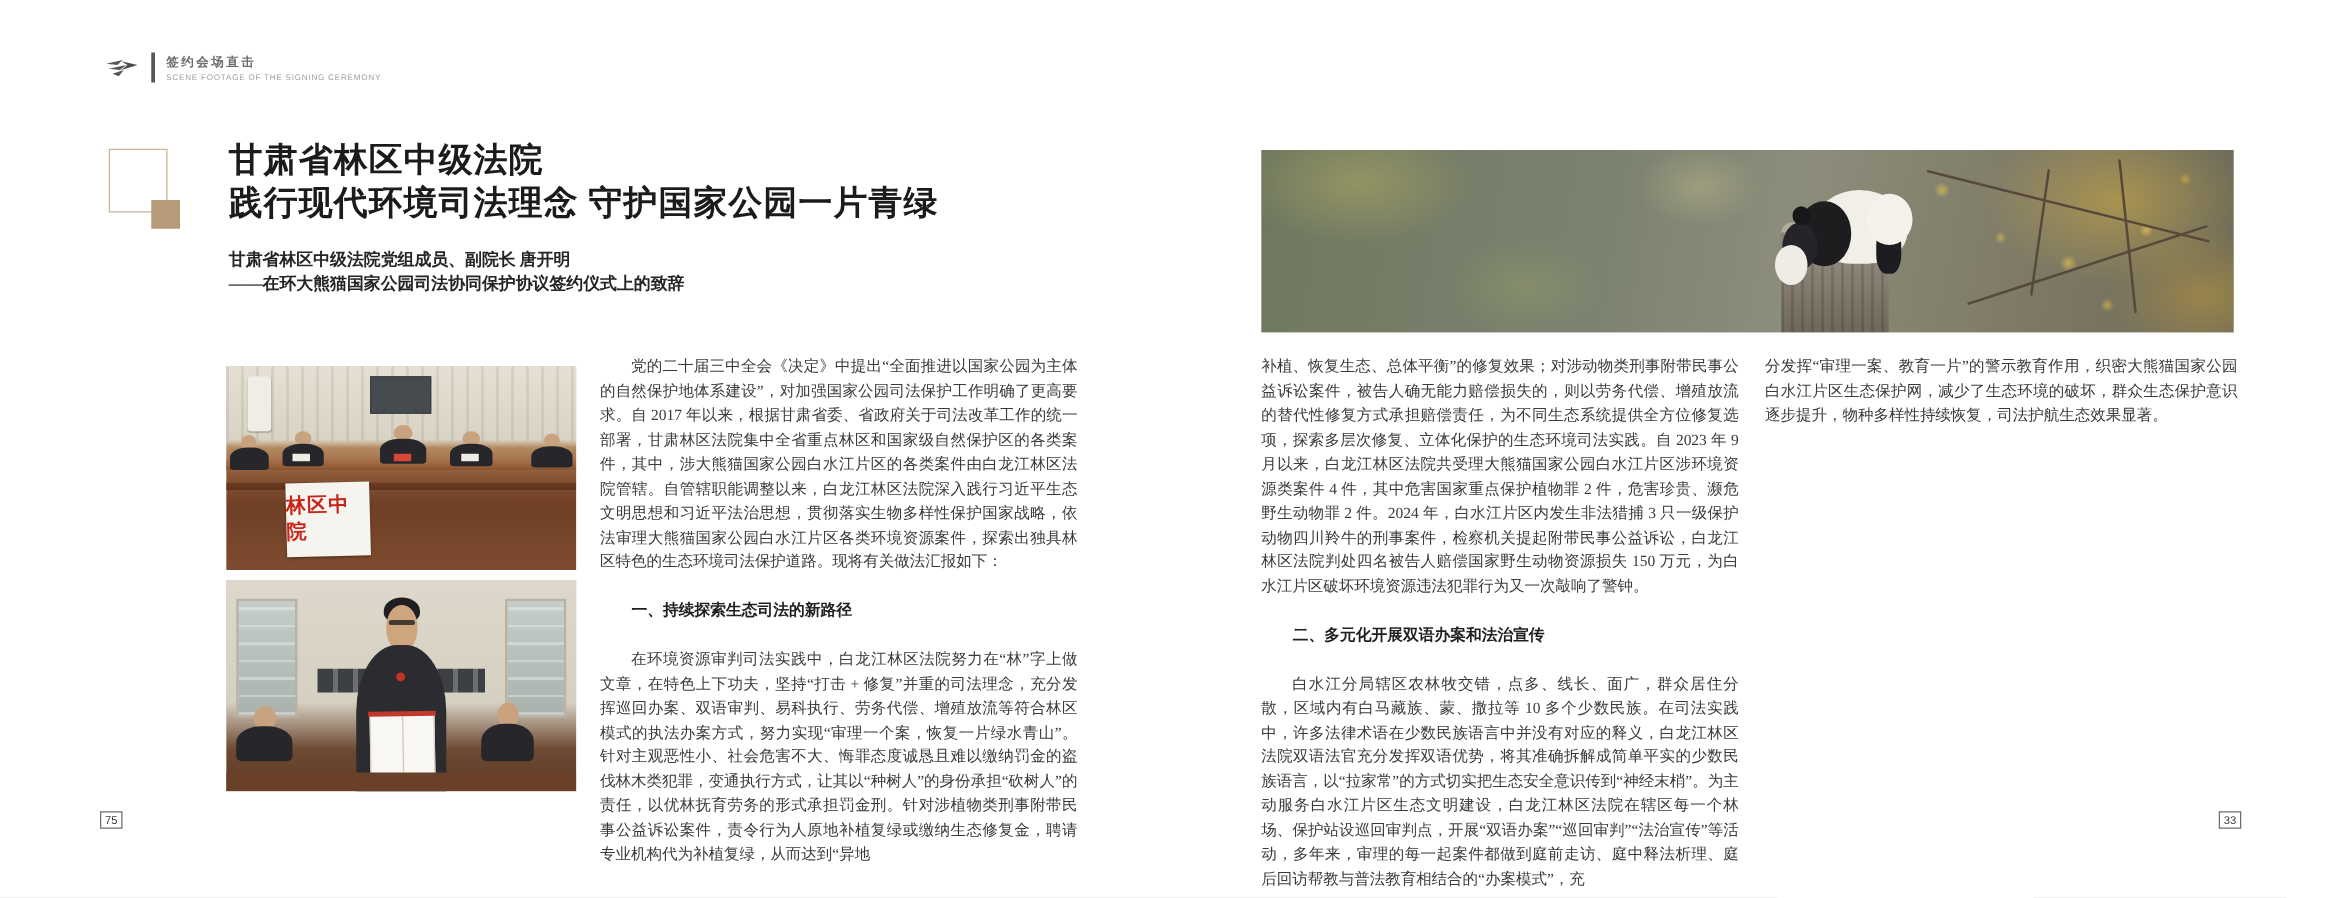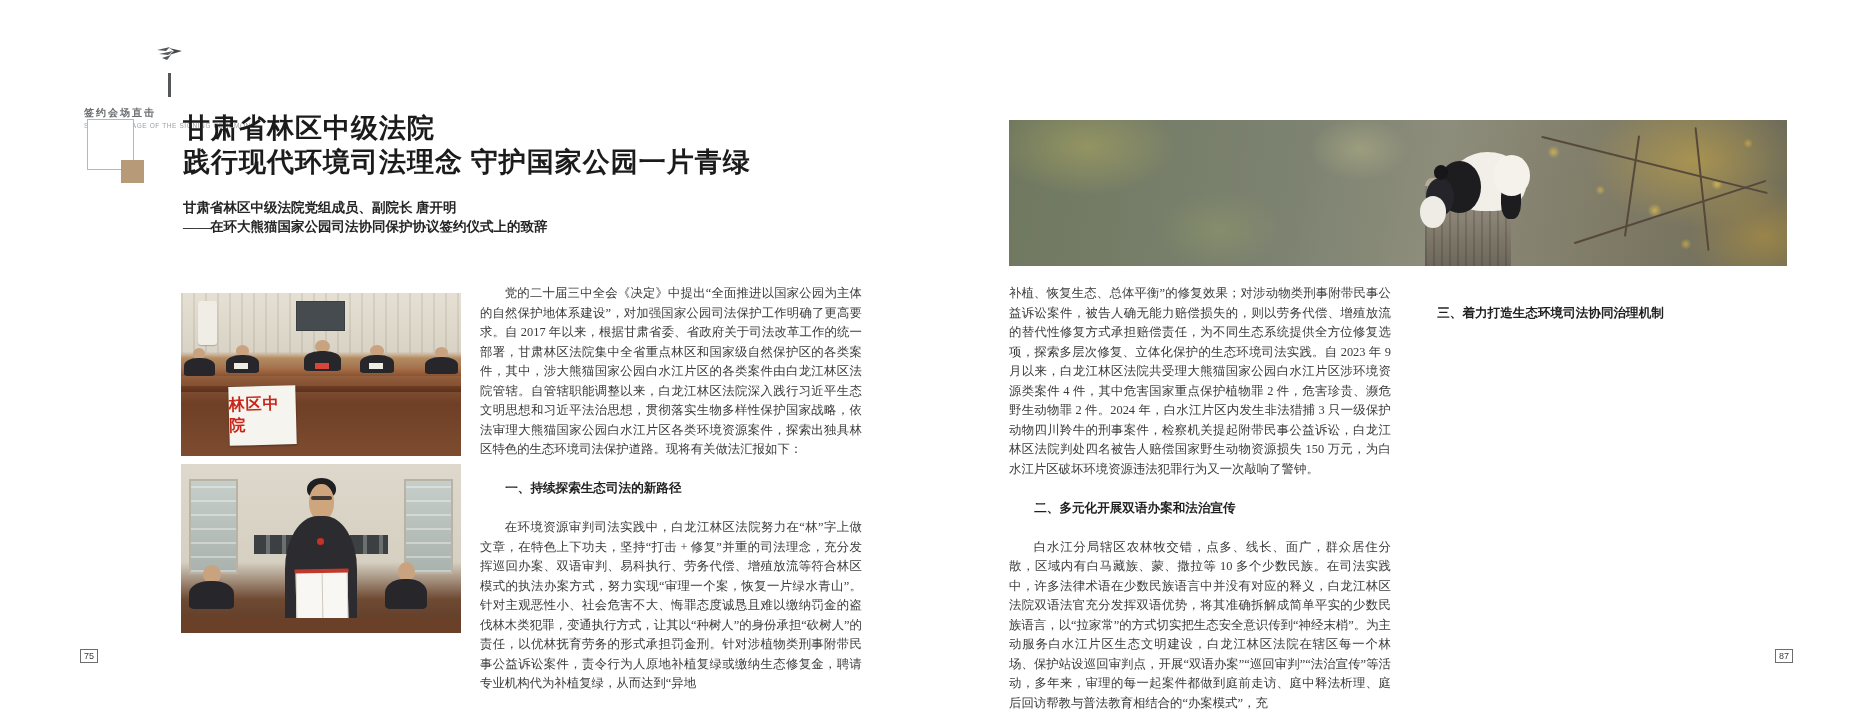--- a/index.html
+++ b/index.html
@@ -1,20 +1,20 @@
 <!DOCTYPE html>
 <html><head>
 <meta charset="utf-8">
 <style>
   html,body{margin:0;padding:0;background:#e9e9e9;}
   .canvas{position:relative;width:1872px;height:718px;background:#ffffff;overflow:hidden;
           font-family:"Liberation Serif","DejaVu Serif",serif;color:#333;}
 
   
-  .hdr{position:absolute;left:84px;top:42px;display:flex;align-items:center;gap:9px;flex-direction:column;}
+  .hdr{position:absolute;left:84px;top:42px;display:flex;align-items:center;gap:9px;}
   .hdr-logo{width:28px;height:22px;flex:0 0 auto;}
   .hdr-bar{width:3px;height:24px;background:#55585a;}
   .hdr-cn{font-family:"Liberation Sans","DejaVu Sans",sans-serif;font-size:10px;letter-spacing:2px;color:#6b6f72;font-weight:bold;}
   .hdr-en{font-family:"Liberation Sans","DejaVu Sans",sans-serif;font-size:6.5px;letter-spacing:.6px;color:#9ba0a3;margin-top:2px;}
 
   
   .deco-outline{position:absolute;left:87px;top:119px;width:45px;height:49px;border:1px solid #c9b394;background:#fff;}
   .deco-fill{position:absolute;left:121px;top:160px;width:23px;height:23px;background:#b79a77;}
   .title{position:absolute;left:183px;top:111px;font-size:27px;line-height:34px;font-weight:bold;color:#1b1b1b;letter-spacing:1px;white-space:nowrap;}
   .subhead-block{position:absolute;left:183px;top:199px;font-size:13.5px;line-height:18.8px;color:#252525;font-weight:bold;white-space:nowrap;}
@@ -216,18 +216,18 @@
     <div class="pp-blob" data-interactable="false" style="left:62.2%;top:24%;width:4.8%;height:28%;background:#f5f2ec;"></div>
   </div>
 
   <div class="col rcol1" data-interactable="false">
     <p data-interactable="false">补植、恢复生态、总体平衡”的修复效果；对涉动物类刑事附带民事公益诉讼案件，被告人确无能力赔偿损失的，则以劳务代偿、增殖放流的替代性修复方式承担赔偿责任，为不同生态系统提供全方位修复选项，探索多层次修复、立体化保护的生态环境司法实践。自 2023 年 9 月以来，白龙江林区法院共受理大熊猫国家公园白水江片区涉环境资源类案件 4 件，其中危害国家重点保护植物罪 2 件，危害珍贵、濒危野生动物罪 2 件。2024 年，白水江片区内发生非法猎捕 3 只一级保护动物四川羚牛的刑事案件，检察机关提起附带民事公益诉讼，白龙江林区法院判处四名被告人赔偿国家野生动物资源损失 150 万元，为白水江片区破坏环境资源违法犯罪行为又一次敲响了警钟。</p>
     <h3 data-interactable="false">二、多元化开展双语办案和法治宣传</h3>
     <p class="indent" data-interactable="false">白水江分局辖区农林牧交错，点多、线长、面广，群众居住分散，区域内有白马藏族、蒙、撒拉等 10 多个少数民族。在司法实践中，许多法律术语在少数民族语言中并没有对应的释义，白龙江林区法院双语法官充分发挥双语优势，将其准确拆解成简单平实的少数民族语言，以“拉家常”的方式切实把生态安全意识传到“神经末梢”。为主动服务白水江片区生态文明建设，白龙江林区法院在辖区每一个林场、保护站设巡回审判点，开展“双语办案”“巡回审判”“法治宣传”等活动，多年来，审理的每一起案件都做到庭前走访、庭中释法析理、庭后回访帮教与普法教育相结合的“办案模式”，充</p>
   </div>
 
   <div class="col rcol2" data-interactable="false">
-    <h3 data-interactable="false">三、着力打造生态环境司法协同治理机制</h3>
-  </div>
-
-  <div class="pn pn-right" data-interactable="false">87</div>
+    <p data-interactable="false">分发挥“审理一案、教育一片”的警示教育作用，织密大熊猫国家公园白水江片区生态保护网，减少了生态环境的破坏，群众生态保护意识逐步提升，物种多样性持续恢复，司法护航生态效果显著。</p>
+  </div>
+
+  <div class="pn pn-right" data-interactable="false">33</div>
 
 </div>
 
 </body></html>

